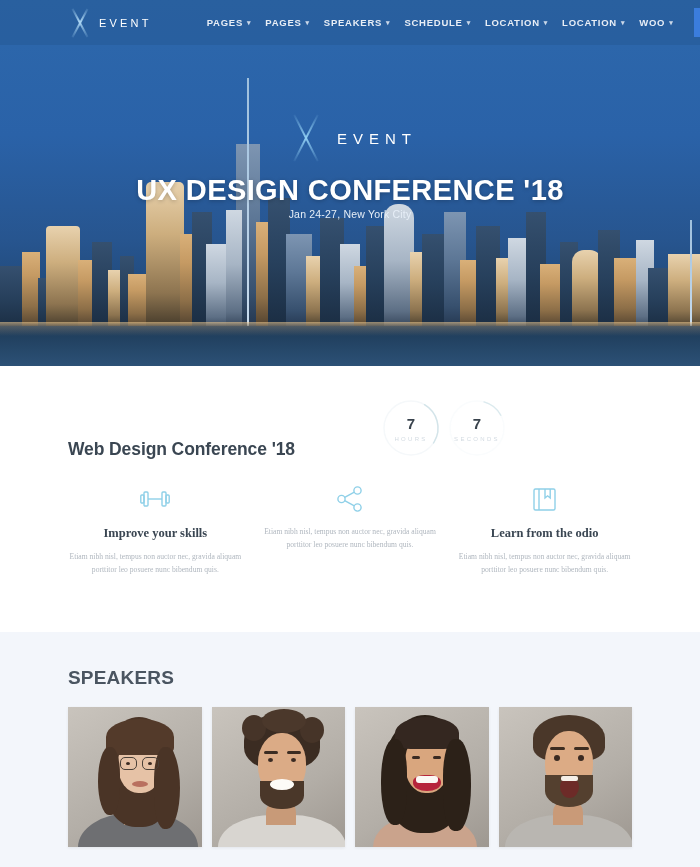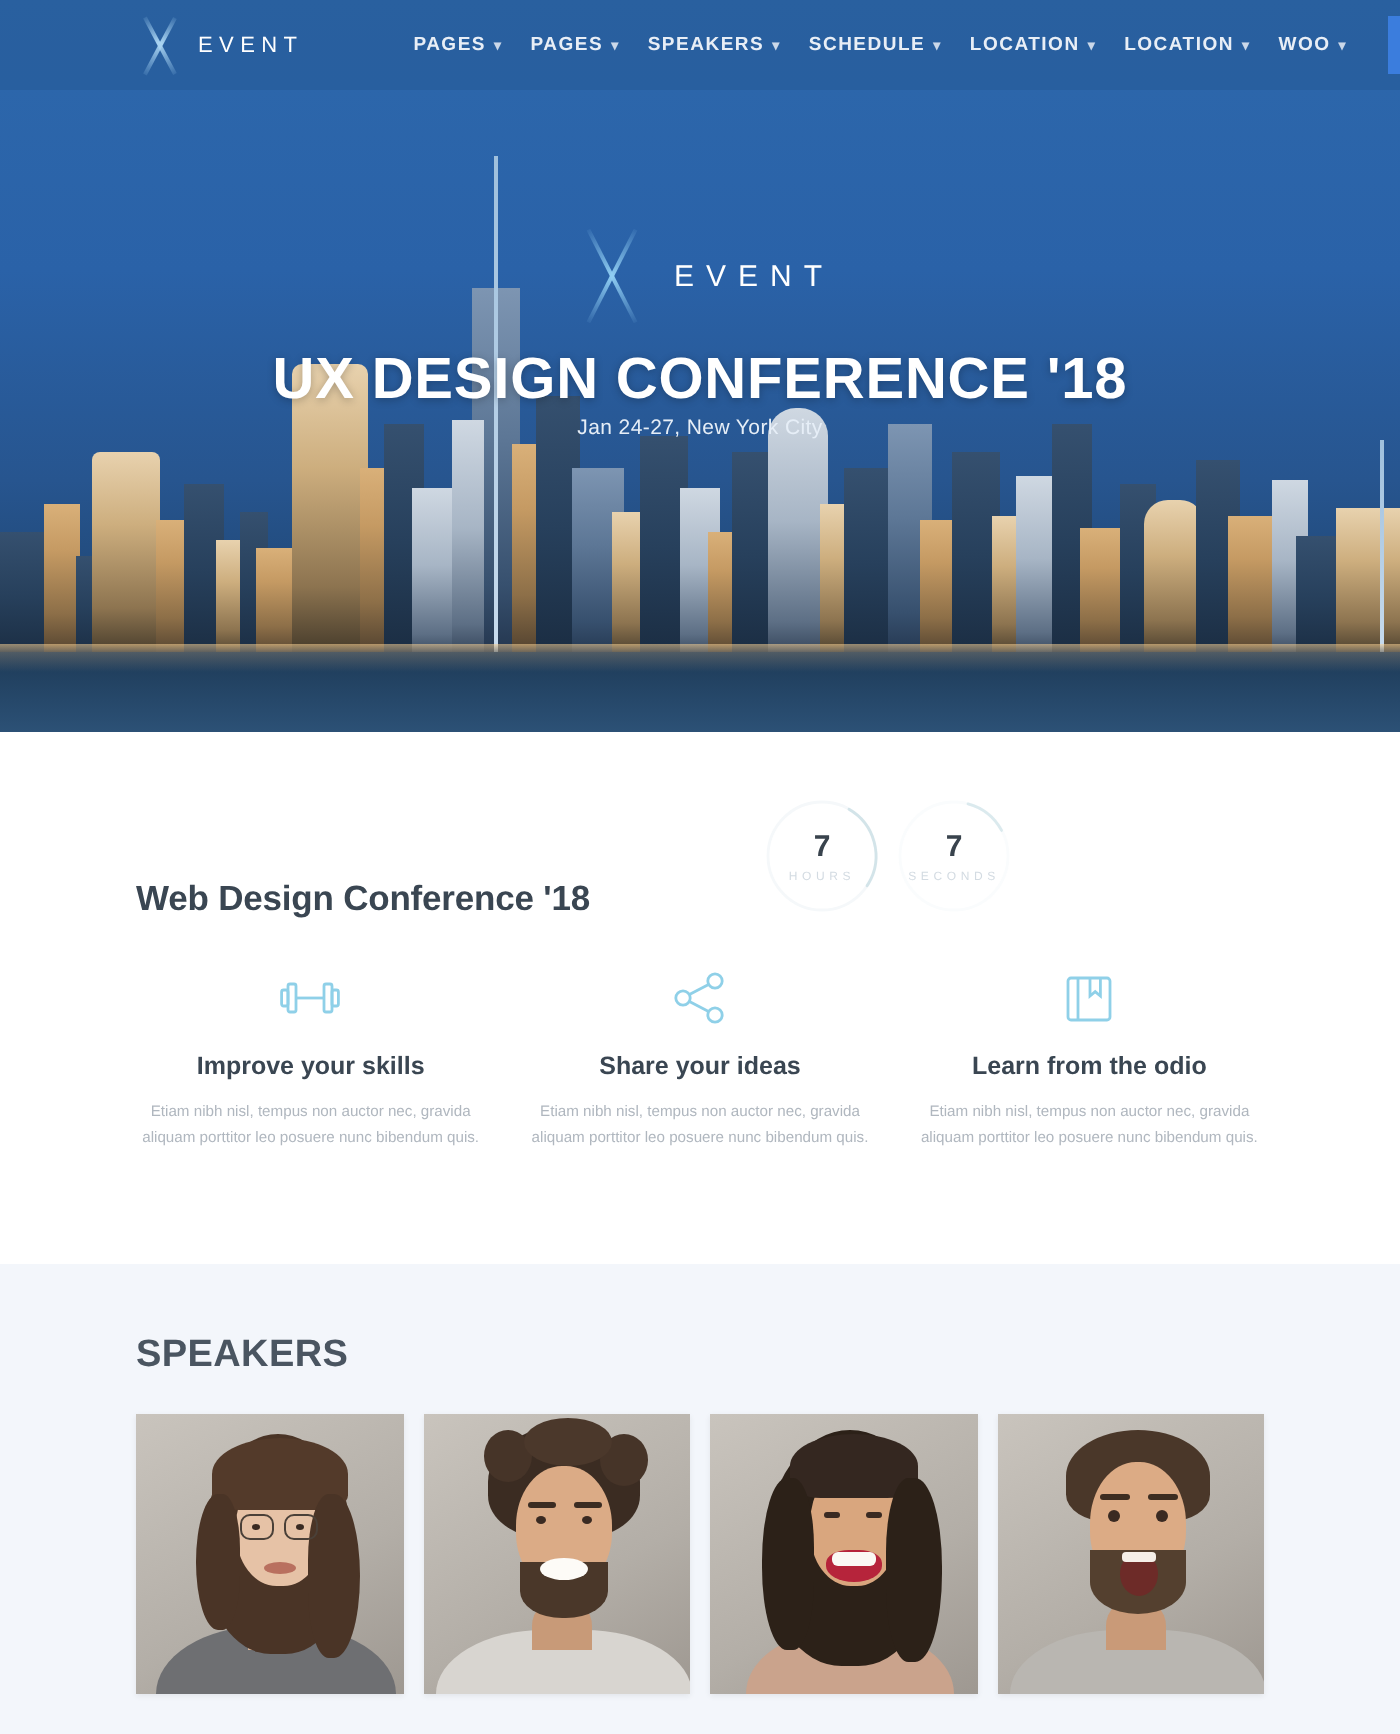--- a/index.html
+++ b/index.html
@@ -117,21 +117,21 @@
   }
   .countdown { display:flex; align-items:center; margin-left: 20px; padding-top: 2px; }
   .cd { width: 66px; height: 62px; position:relative; display:flex; flex-direction:column;
         align-items:center; justify-content:center; }
   .cd svg { position:absolute; left:3px; top:0; }
   .cd-num { font-size:15px; font-weight:700; color:#39434d; position:relative; z-index:2; line-height:1; }
   .cd-lab { font-size:6px; letter-spacing:2.3px; color:#d3dbe2; margin-top:5px; position:relative; z-index:2; }
 
   
   .features { display:flex; padding: 22px 58px 0 58px; }
-  .feat { width: 195px; text-align:center; padding: 0 6px; }
+  .feat { width: 195px; text-align:center; padding: 0 6px; font-family: Liberation Serif, serif; }
   .feat-icon { height: 34px; display:flex; align-items:center; justify-content:center; }
   .feat-h { font-size:12.5px; font-weight:700; color:#3a4652; margin-top:10px; }
   .feat-p { font-size:7.6px; line-height:1.75; color:#b0b7bf; margin-top:9px; }
 
   
   .speakers {
     position:absolute; left:0; top:632px; width:700px; height:235px; background:#f3f6fb;
   }
   .sp-head { padding: 35px 68px 0 68px; }
   .sp-title { font-size:19px; font-weight:700; color:#4a5561; letter-spacing:.2px; }
@@ -311,21 +311,20 @@
       <div class="feat">
         <div class="feat-icon">
           <svg width="28" height="28" viewBox="0 0 28 28" fill="none" stroke="#8fd0e8" stroke-width="1.4">
             <circle cx="21.5" cy="5.5" r="3.6"></circle>
             <circle cx="5.5" cy="14" r="3.6"></circle>
             <circle cx="21.5" cy="22.5" r="3.6"></circle>
             <line x1="8.7" y1="12.3" x2="18.3" y2="7.2"></line>
             <line x1="8.7" y1="15.7" x2="18.3" y2="20.8"></line>
           </svg>
         </div>
-        <h3 class="feat-h">Share your ideas</h3>
         <p class="feat-p">Etiam nibh nisl, tempus non auctor nec, gravida aliquam porttitor leo posuere nunc bibendum quis.</p>
       </div>
 
       <div class="feat">
         <div class="feat-icon">
           <svg width="27" height="27" viewBox="0 0 27 27" fill="none" stroke="#8fd0e8" stroke-width="1.4">
             <rect x="3" y="3" width="21" height="21" rx="1.5"></rect>
             <line x1="8" y1="3" x2="8" y2="24"></line>
             <path d="M14 3 v9 l2.6-2.2 L19.2 12 V3"></path>
           </svg>

